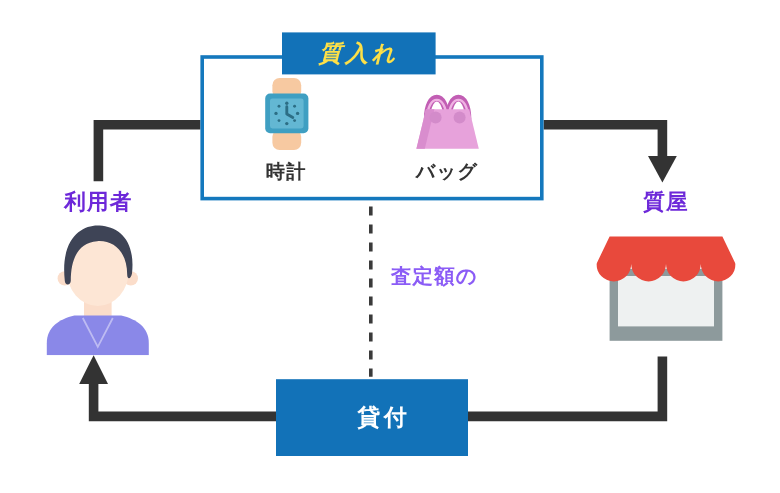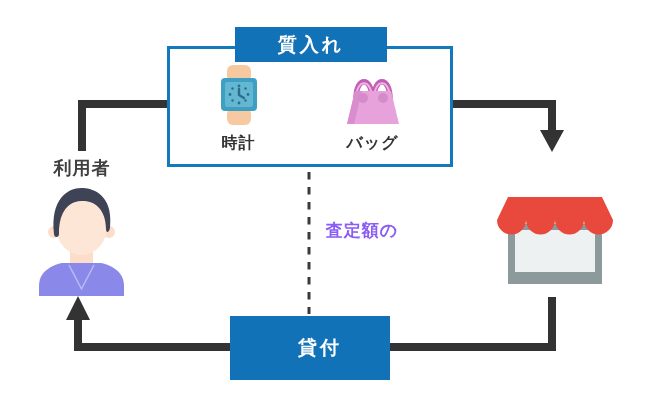--- a/index.html
+++ b/index.html
@@ -23,29 +23,29 @@
   }
   .pledge-item { display: flex; flex-direction: column; align-items: center; }
   .pledge-item .icon-wrap { height: 62px; display: flex; align-items: flex-end; justify-content: center; }
   .pledge-item .item-label {
     margin-top: 7px; font-size: 16px; font-weight: bold; color: #333333;
     letter-spacing: 1px; white-space: nowrap;
   }
 
   
   #pledge-header {
-    left: 235px; top: 27px; width: 152px; height: 35px;
-    background: #1272b8; color: #ffffff; z-index: 3;
+    left: 235px; top: 27px; width: 128px; height: 35px;
+    background: #1272b8; color: #fde047; z-index: 3;
     display: flex; align-items: center; justify-content: center;
-    font-size: 19px; font-weight: bold; letter-spacing: 3px;
+    font-size: 19px; font-weight: bold; letter-spacing: 3px; font-style: italic;
   }
 
   
   .actor-label {
-    font-size: 18px; font-weight: bold; color: #404040;
+    font-size: 18px; font-weight: bold; color: #6d28d9;
     text-align: center; letter-spacing: 1px; z-index: 2; white-space: nowrap;
   }
   #user-label { left: 40px; top: 156px; width: 84px; }
   #shop-label { left: 513px; top: 156px; width: 84px; }
 
   
   #user-illustration { left: 35px; top: 186px; z-index: 2; }
   #shop-illustration { left: 497px; top: 196px; z-index: 2; }
 
   
@@ -133,20 +133,21 @@
   <svg id="user-illustration" class="abs" width="93" height="110" viewBox="0 0 93 110">
     <circle cx="19" cy="46" r="6" fill="#fbddca"></circle>
     <circle cx="74" cy="46" r="6" fill="#fbddca"></circle>
     <rect x="35" y="52" width="23" height="32" fill="#fbddca"></rect>
     <ellipse cx="46.5" cy="39" rx="26" ry="30" fill="#fde6d5"></ellipse>
     <path d="M19,48 C15,12 34,1 48,2 C64,3 78,14 75,42 C74,47 71,47 71,43 C71,24 60,14 46,15 C30,16 24,30 24,48 C24,52 19,52 19,48 Z" fill="#3e4456"></path>
     <path d="M4,110 L4,100 C4,87 14,80 27,77 L66,77 C79,80 89,87 89,100 L89,110 Z" fill="#8a88e8"></path>
     <path d="M34,79 L46.5,103 L59,79" stroke="#bdbbf2" stroke-width="1.5" fill="none"></path>
   </svg>
 
+  <div id="shop-label" class="abs actor-label">質屋</div>
   <svg id="shop-illustration" class="abs" width="116" height="90" viewBox="0 0 116 90">
     <rect x="11" y="28" width="94" height="60" fill="#8d9a9c"></rect>
     <rect x="18" y="34" width="80" height="42" fill="#eef1f1"></rect>
     <path d="M11,1 L105,1 L116,24
              A14.5 14.5 0 0 1 87,24
              A14.5 14.5 0 0 1 58,24
              A14.5 14.5 0 0 1 29,24
              A14.5 14.5 0 0 1 0,24 Z" fill="#e8493c"></path>
   </svg>
 

